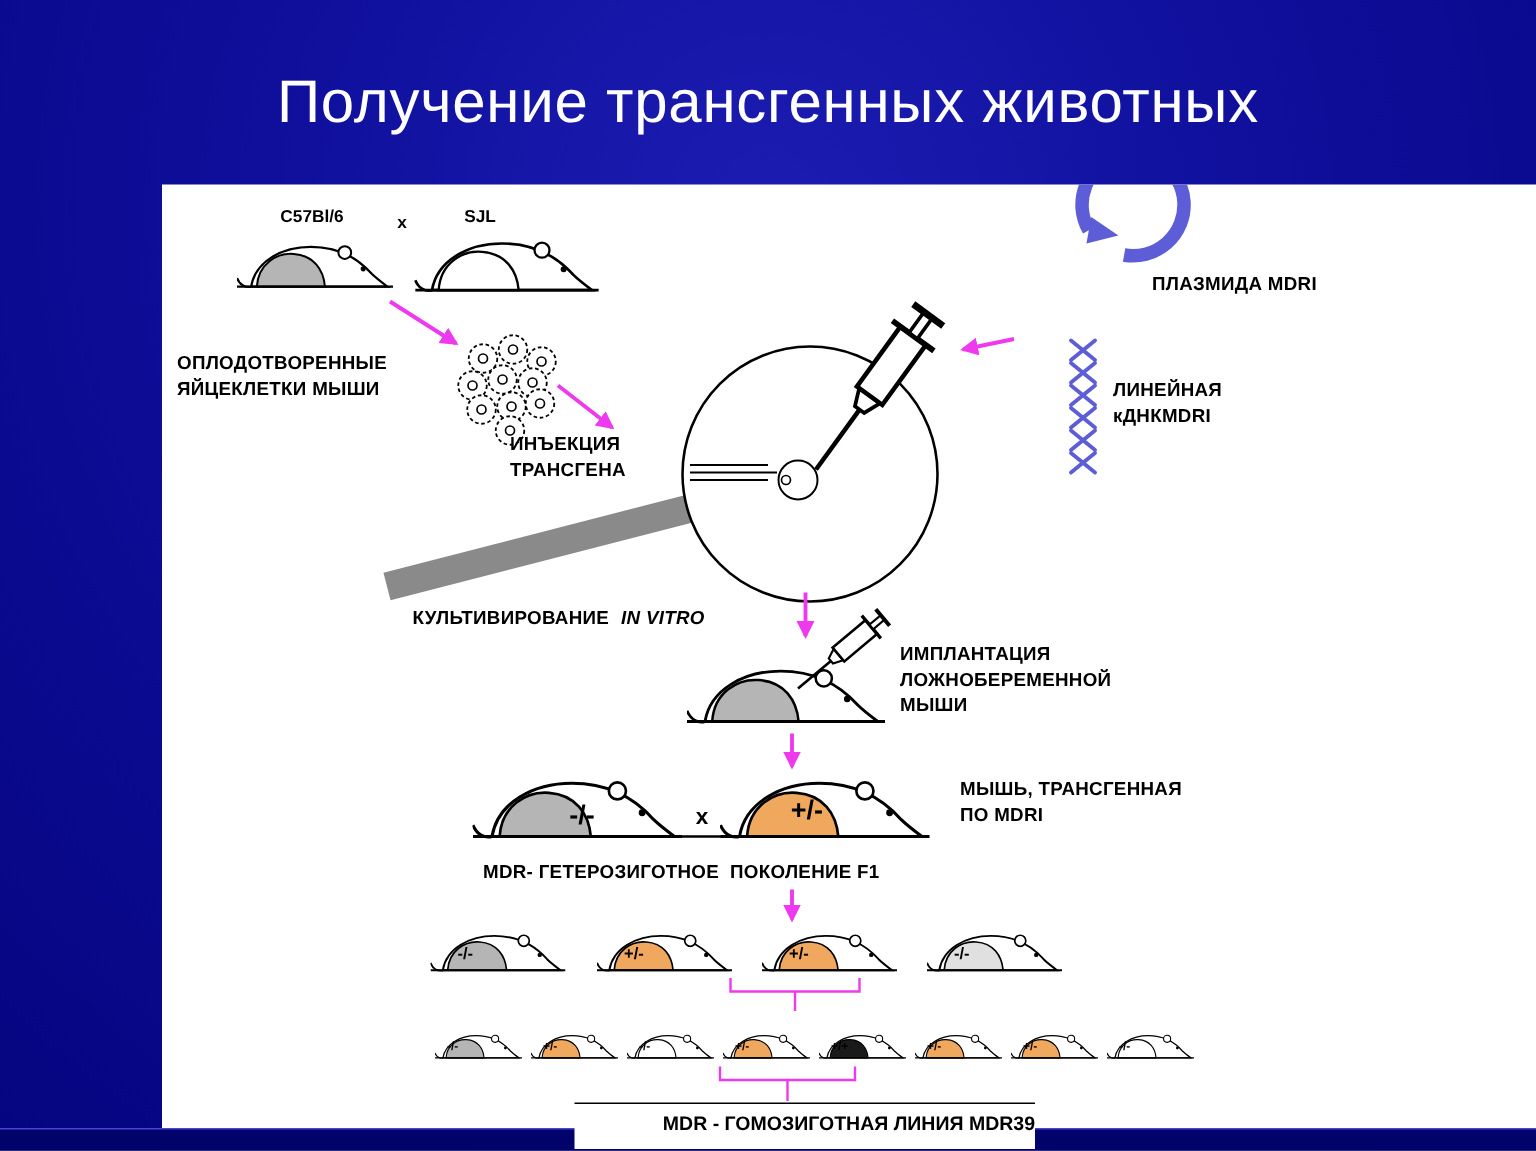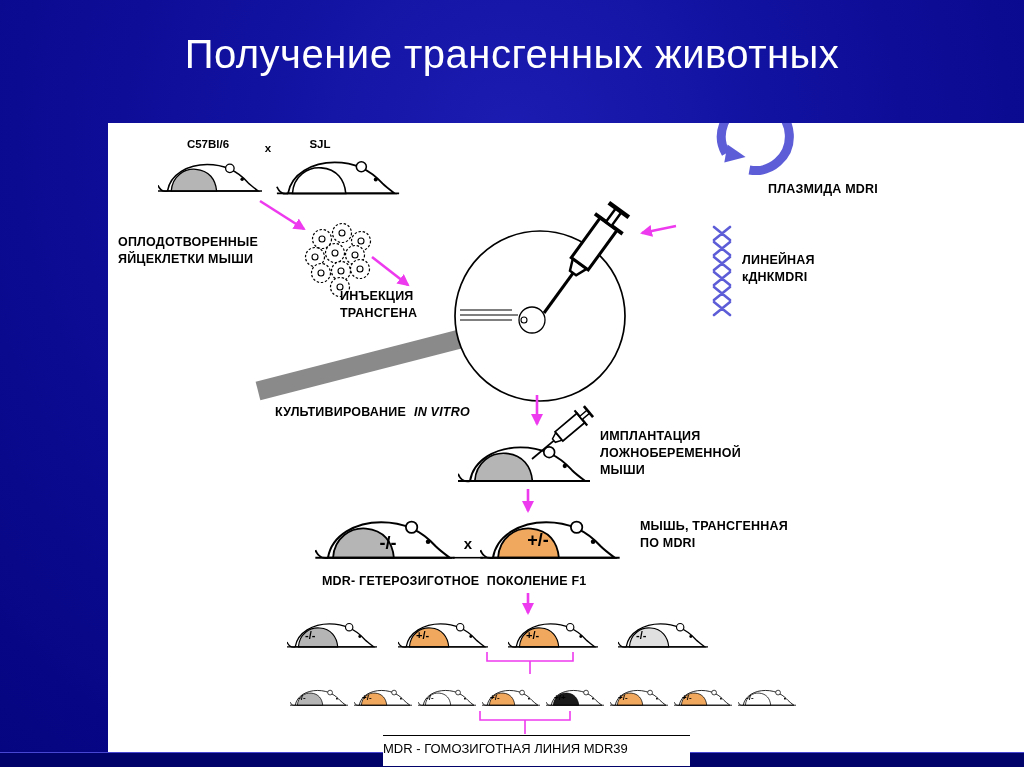--- a/index.html
+++ b/index.html
@@ -1,27 +1,27 @@
 <!DOCTYPE html>
 <html><head>
 <meta charset="utf-8">
 <style>
   html,body{margin:0;padding:0;background:#04045e;}
   .slide{position:relative;width:1024px;height:767px;overflow:hidden;
          background:radial-gradient(circle at 50% 18%, #1c1cb2 0%, #0d0d98 48%, #050580 100%);
          font-family:"Liberation Sans",sans-serif;}
-  .title{position:absolute;top:32px;left:0;width:100%;text-align:center;
+  .title{position:absolute;top:46px;left:0;width:100%;text-align:center;
          color:#ffffff;font-size:40px;letter-spacing:.5px;}
   .panel{position:absolute;left:108px;top:123px;width:964px;height:630px;background:#ffffff;}
   .bottom-bar{position:absolute;left:0;bottom:0;width:100%;height:14px;
               background:#02026b;border-top:1px solid #4646d2;}
   .bottom-box{position:absolute;left:383px;top:735px;width:307px;height:31px;background:#ffffff;
-              border-top:1.5px solid #000;display:flex;align-items:flex-start;justify-content:flex-start;
+              border-top:1.5px solid #000;display:flex;align-items:flex-start;justify-content:flex-end;
               padding-top:5px;box-sizing:border-box;
-              font-family:"Liberation Sans",sans-serif;font-weight:400;font-size:13px;color:#000;z-index:3;}
+              font-family:"Liberation Sans",sans-serif;font-weight:700;font-size:13px;color:#000;z-index:3;}
   svg text{fill:#000;}
   .lbl{font-family:"Liberation Sans",sans-serif;font-weight:700;font-size:12.5px;letter-spacing:.2px;}
   .lbl-s{font-family:"Liberation Sans",sans-serif;font-weight:700;font-size:11.5px;}
   .ital{font-style:italic;}
   .f1lbl{white-space:pre;}
   .geno{font-family:"Liberation Sans",sans-serif;font-weight:700;font-size:18px;}
   .geno-s{font-family:"Liberation Sans",sans-serif;font-weight:700;font-size:11px;}
   .geno-xs{font-family:"Liberation Sans",sans-serif;font-weight:700;font-size:8px;}
   .crossx{font-family:"Liberation Sans",sans-serif;font-weight:700;font-size:15px;}
   .arrow{stroke-width:2.6;}

